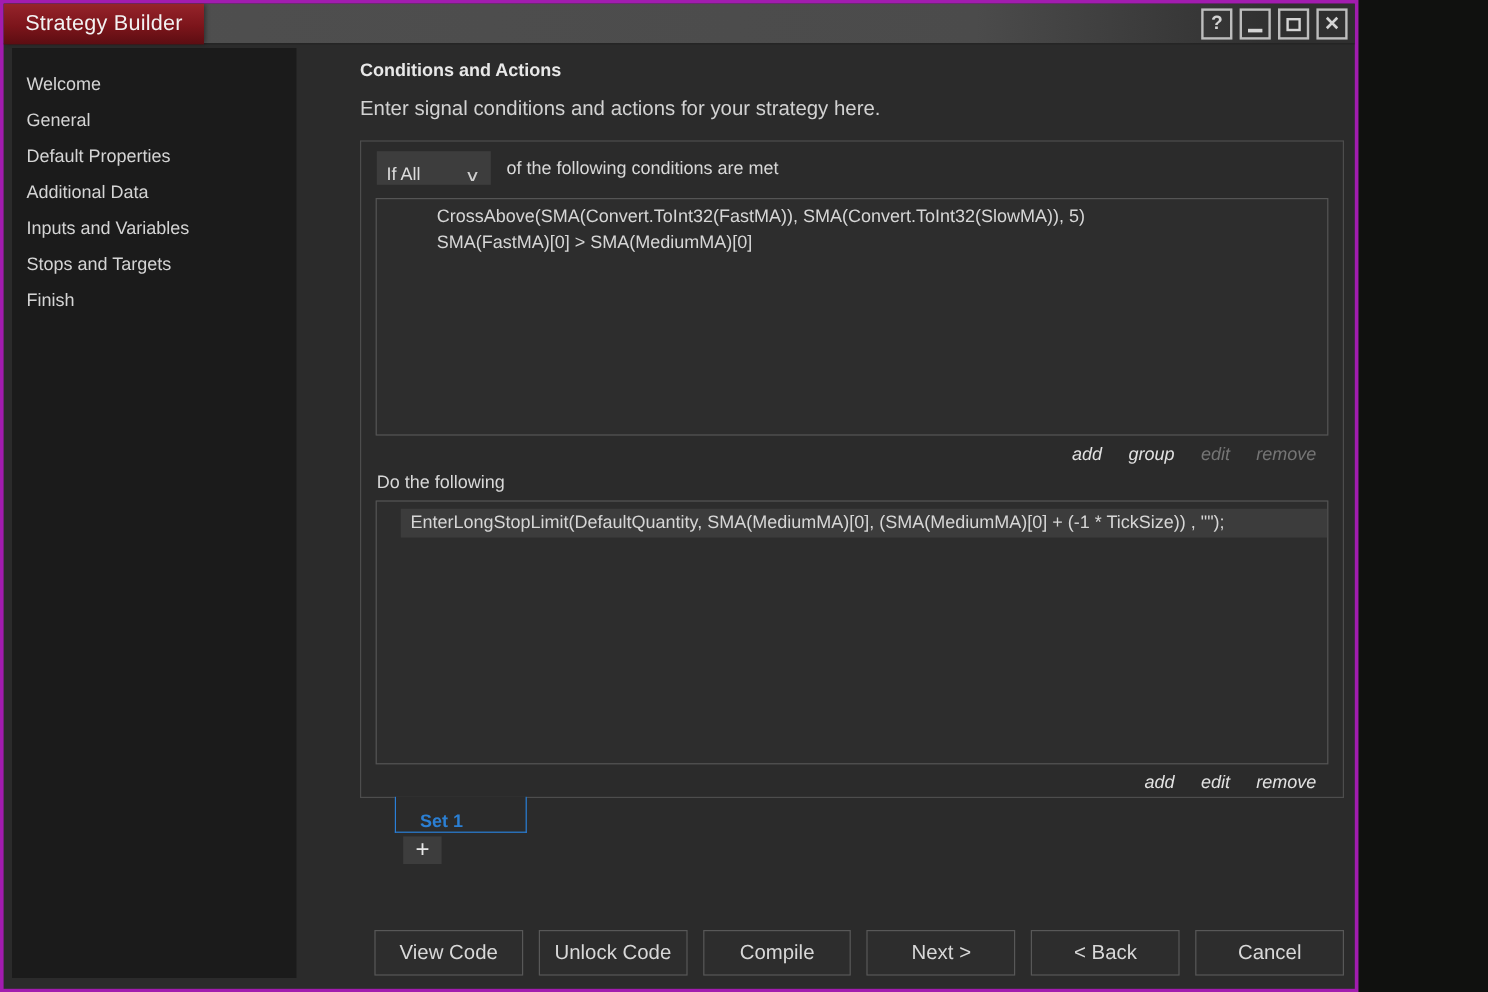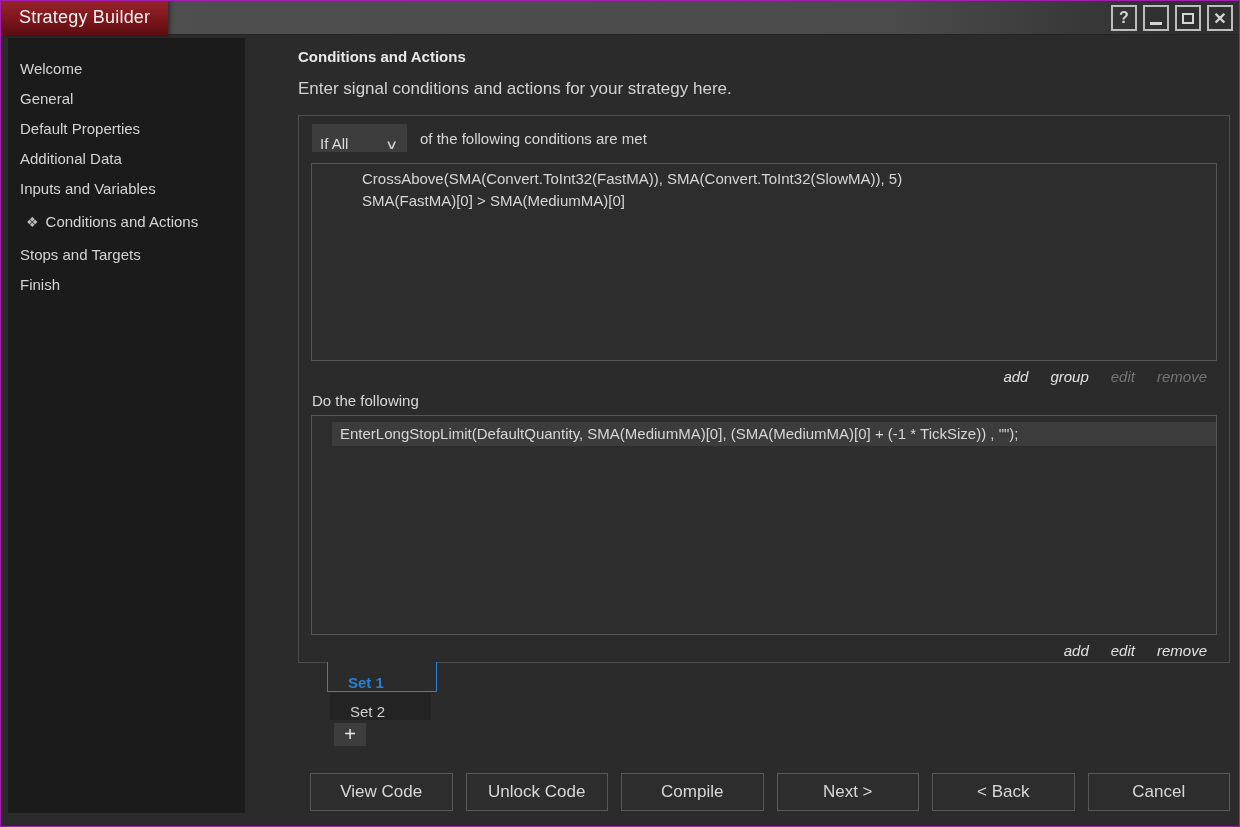--- a/index.html
+++ b/index.html
@@ -1,21 +1,21 @@
 <!DOCTYPE html>
 <html><head>
 <meta charset="utf-8">
 <style>
   * { margin:0; padding:0; box-sizing:border-box; }
   html,body { background:#10110f; }
   body { font-family:"Liberation Sans", sans-serif; }
 
   .window {
-    width:1240px; height:827px;
-    border:1px solid #a21caf;
+    width:1132px; height:827px;
+    border:3px solid #a21caf;
     background:#2b2b2b;
     position:relative;
     overflow:hidden;
   }
 
   
   .titlebar {
     height:34px;
     background:linear-gradient(to right,#4f4f4f 0%,#4b4b4b 72%,#2f2f2f 95%);
     border-bottom:1px solid #242424;
@@ -220,23 +220,20 @@
   </div>
 
   <div class="frame-body">
 
     <div class="sidebar">
       <div class="side-item">Welcome</div>
       <div class="side-item">General</div>
       <div class="side-item">Default Properties</div>
       <div class="side-item">Additional Data</div>
       <div class="side-item">Inputs and Variables</div>
-      <div class="side-item active">
-        <span class="side-icon">❖</span><span>Conditions and Actions</span>
-      </div>
       <div class="side-item">Stops and Targets</div>
       <div class="side-item">Finish</div>
     </div>
 
     <div class="main">
       <div class="page-heading">Conditions and Actions</div>
       <div class="page-subtitle">Enter signal conditions and actions for your strategy here.</div>
 
       <div class="groupbox">
 
@@ -269,21 +266,20 @@
         <div class="links-row">
           <span class="link">add</span>
           <span class="link">edit</span>
           <span class="link">remove</span>
         </div>
 
       </div>
 
       <div class="tabs-row">
         <div class="tab active">Set 1</div>
-        <div class="tab inactive">Set 2</div>
         <div class="tab-add">
           <span>+</span>
         </div>
       </div>
 
       <div class="footer-row">
         <button class="footer-btn">View Code</button>
         <button class="footer-btn">Unlock Code</button>
         <button class="footer-btn">Compile</button>
         <button class="footer-btn">Next &gt;</button>

